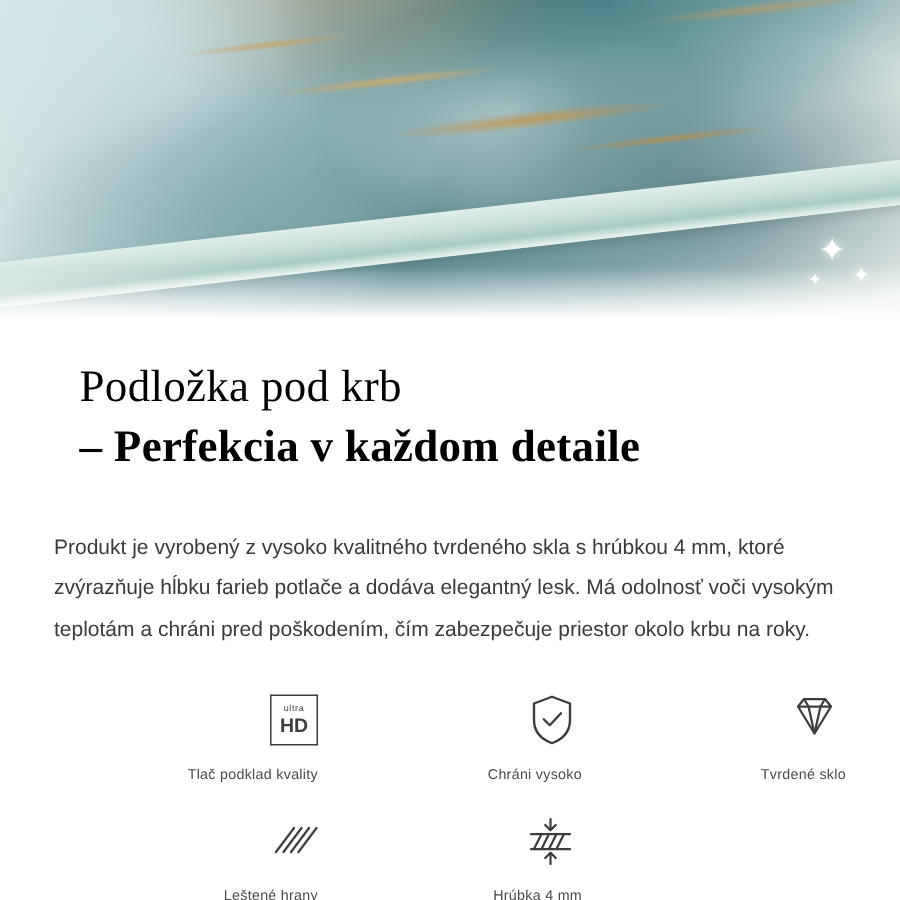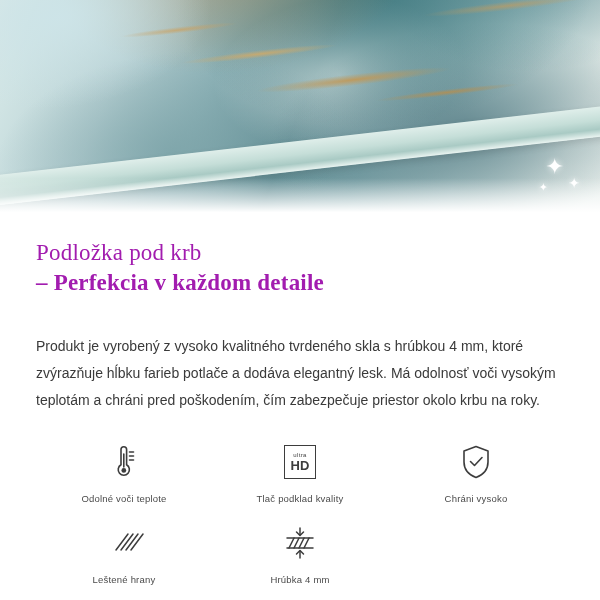--- a/index.html
+++ b/index.html
@@ -93,25 +93,25 @@
   .sparkle.s1 { right: 36px; top: 156px; font-size: 22px; }
   .sparkle.s2 { right: 20px; top: 176px; font-size: 14px; }
   .sparkle.s3 { right: 52px; top: 182px; font-size: 11px; }
 
   
   .content {
     padding: 0 36px;
   }
   .headline {
     font-family: "Liberation Serif", serif;
-    font-size: 23px;
+    font-size: 30px;
     line-height: 1.32;
-    color: #a21caf;
+    color: #000000;
     font-weight: normal;
-    margin: 16px 0 0 0;
+    margin: 16px 0 0 17px;
     letter-spacing: 0.2px;
   }
   .headline .line2 {
     display: block;
     font-weight: bold;
   }
   .body-text {
     margin-top: 34px;
     font-size: 14px;
     line-height: 1.95;
@@ -122,21 +122,21 @@
   
   .features {
     margin-top: 24px;
     display: grid;
     grid-template-columns: repeat(3, 1fr);
     row-gap: 16px;
   }
   .feature {
     display: flex;
     flex-direction: column;
-    align-items: center;
+    align-items: flex-end;
     justify-content: flex-start;
   }
   .feature-icon {
     height: 46px;
     display: flex;
     align-items: center;
     justify-content: center;
   }
   .feature-label {
     margin-top: 8px;
@@ -185,33 +185,20 @@
 
     <h1 class="headline">
       <span>Podložka pod krb</span>
       <span class="line2">– Perfekcia v každom detaile</span>
     </h1>
 
     <p class="body-text">Produkt je vyrobený z vysoko kvalitného tvrdeného skla s hrúbkou 4 mm, ktoré zvýrazňuje hĺbku farieb potlače a dodáva elegantný lesk. Má odolnosť voči vysokým teplotám a chráni pred poškodením, čím zabezpečuje priestor okolo krbu na roky.</p>
 
     <div class="features">
 
-      <div class="feature">
-        <div class="feature-icon">
-          <svg width="40" height="40" viewBox="0 0 40 40" fill="none" stroke="#3d3d3d" stroke-width="1.6" stroke-linecap="round">
-            <path d="M17 7.5a2.8 2.8 0 0 1 5.6 0v15.3a5.6 5.6 0 1 1-5.6 0z"></path>
-            <line x1="19.8" y1="12" x2="19.8" y2="25"></line>
-            <circle cx="19.8" cy="28.4" r="2.4" fill="#3d3d3d" stroke="none"></circle>
-            <line x1="25.5" y1="10" x2="29.5" y2="10"></line>
-            <line x1="25.5" y1="14" x2="29.5" y2="14"></line>
-            <line x1="25.5" y1="18" x2="29.5" y2="18"></line>
-          </svg>
-        </div>
-        <div class="feature-label">Odolné voči teplote</div>
-      </div>
 
       <div class="feature">
         <div class="feature-icon">
           <div class="ultrahd-box">
             <span class="u">ultra</span>
             <span class="hd">HD</span>
           </div>
         </div>
         <div class="feature-label">Tlač podklad kvality</div>
       </div>
@@ -219,20 +206,33 @@
       <div class="feature">
         <div class="feature-icon">
           <svg width="40" height="42" viewBox="0 0 40 42" fill="none" stroke="#3d3d3d" stroke-width="1.6" stroke-linecap="round" stroke-linejoin="round">
             <path d="M20 5.5 32 10v11c0 8-5.4 13-12 15.5C13.4 34 8 29 8 21V10z"></path>
             <polyline points="14.5,20.5 18.5,24.5 26,16.5"></polyline>
           </svg>
         </div>
         <div class="feature-label">Chráni vysoko</div>
       </div>
 
+      <div class="feature">
+        <div class="feature-icon">
+          <svg width="42" height="38" viewBox="0 0 42 38" fill="none" stroke="#3d3d3d" stroke-width="1.5" stroke-linejoin="round">
+            <path d="M10 10h22l-11 18z"></path>
+            <path d="M10 10l4-5h14l4 5"></path>
+            <line x1="14" y1="5" x2="17" y2="10"></line>
+            <line x1="28" y1="5" x2="25" y2="10"></line>
+            <line x1="17" y1="10" x2="21" y2="28"></line>
+            <line x1="25" y1="10" x2="21" y2="28"></line>
+          </svg>
+        </div>
+        <div class="feature-label">Tvrdené sklo</div>
+      </div>
 
       <div class="feature">
         <div class="feature-icon">
           <svg width="40" height="34" viewBox="0 0 40 34" fill="none" stroke="#3d3d3d" stroke-width="1.5" stroke-linecap="round">
             <line x1="12" y1="24" x2="24" y2="8"></line>
             <line x1="17" y1="24" x2="29" y2="8"></line>
             <line x1="22" y1="24" x2="34" y2="8"></line>
             <line x1="27" y1="24" x2="39" y2="8"></line>
           </svg>
         </div>

